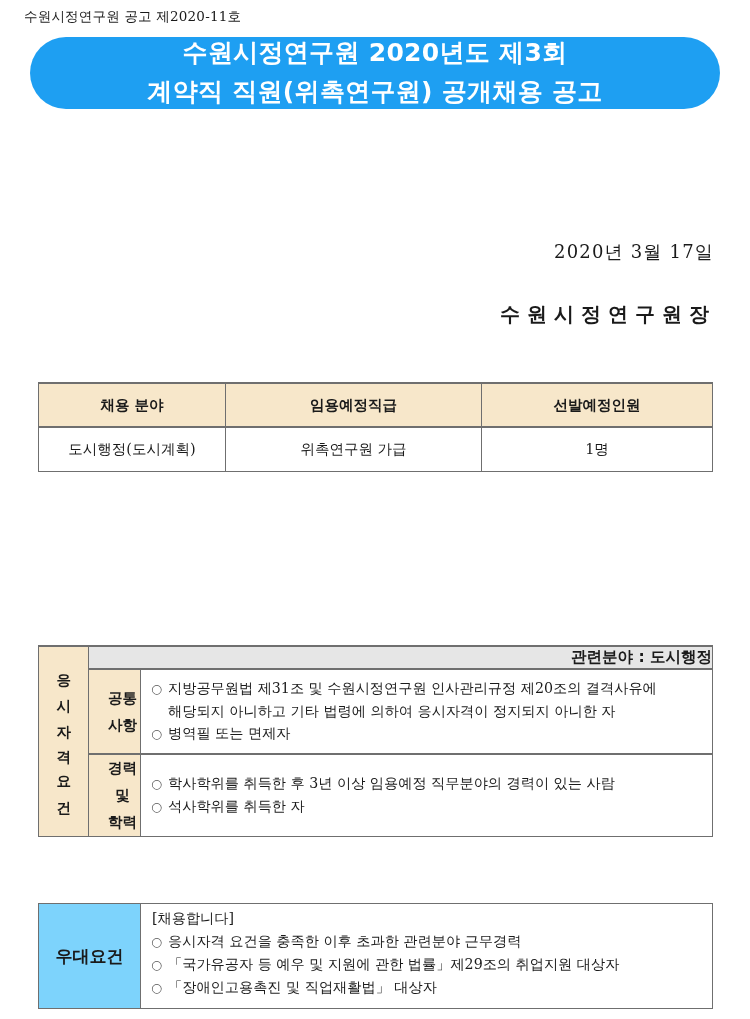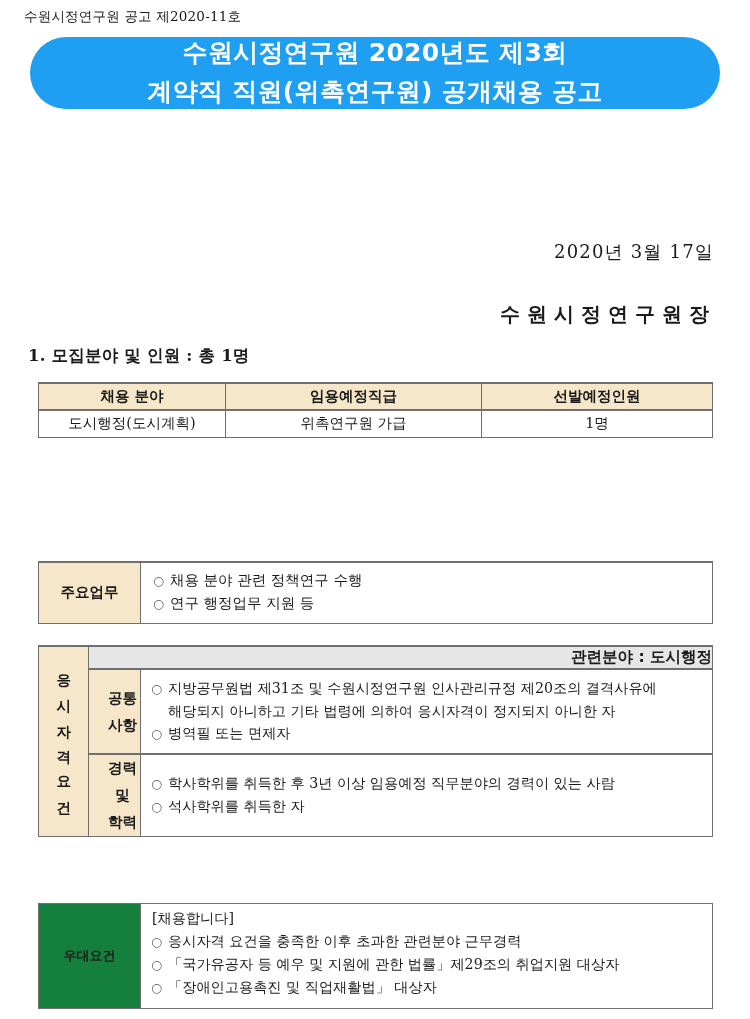--- a/index.html
+++ b/index.html
@@ -135,21 +135,21 @@
     background: #e6e6e6;
     font-weight: bold;
     text-align: right;
     font-family: "DejaVu Sans", "Liberation Sans", sans-serif;
     font-size: 15.5px;
   }
   .ctr { text-align: center; }
 
   
   #tbl-field { left: 38px; top: 382px; width: 674px; }
-  #tbl-field td { height: 27px; }
+  #tbl-field td { height: 44px; }
 
   
   #tbl-dept { left: 38px; top: 473px; width: 674px; }
   #tbl-dept td { height: 30px; }
 
   
   #tbl-duty { left: 38px; top: 561px; width: 674px; }
   .duty-label {
     background: #f7e7ca;
     font-weight: bold;
@@ -197,24 +197,24 @@
     width: 52px;
     line-height: 1.85;
     padding-left: 16px;
   }
   .qual-body { padding: 7px 6px 8px 10px; line-height: 1.6; font-size: 14.2px; }
   .qual-body div { white-space: nowrap; }
 
   
   #tbl-pref { left: 38px; top: 903px; width: 674px; }
   .pref-label {
-    background: #15803d;
-    font-weight: bold;
-    font-family: "DejaVu Sans", "Liberation Sans", sans-serif;
-    font-size: 13px;
+    background: #7dd3fc;
+    font-weight: bold;
+    font-family: "DejaVu Sans", "Liberation Sans", sans-serif;
+    font-size: 17px;
     text-align: center;
     width: 102px;
   }
   .pref-body { padding: 3px 6px 9px 10px; line-height: 1.62; font-size: 14.2px; }
   .pref-body div { white-space: nowrap; }
   .plain-line { padding-left: 1px; }
 </style>
 </head>
 <body>
 
@@ -224,21 +224,20 @@
 
   <div class="banner">
     <div class="banner-line">수원시정연구원 2020년도 제3회</div>
     <div class="banner-line">계약직 직원(위촉연구원) 공개채용 공고</div>
   </div>
 
 
   <div class="date-line">2020년  3월  17일</div>
   <div class="signature">수원시정연구원장</div>
 
-  <div class="section-head">1. 모집분야 및 인원 : 총 1명</div>
 
   <table id="tbl-field" class="outer-top">
     <colgroup>
         <col style="width:187px">
         <col style="width:256px">
         <col style="width:231px">
       </colgroup>
     <tbody>
       <tr>
         <td class="hd">채용 분야</td>
@@ -247,37 +246,20 @@
       </tr>
       <tr>
         <td class="ctr">도시행정(도시계획)</td>
         <td class="ctr">위촉연구원 가급</td>
         <td class="ctr">1명</td>
       </tr>
     </tbody>
   </table>
 
 
-  <table id="tbl-duty" class="outer-top">
-    <colgroup>
-        <col style="width:102px">
-        <col style="width:572px">
-      </colgroup>
-    <tbody>
-      <tr>
-        <td class="duty-label">주요업무</td>
-        <td>
-          <div class="bullets">
-            <div class="bul">채용 분야 관련 정책연구 수행</div>
-            <div class="bul">연구 행정업무 지원 등</div>
-          </div>
-        </td>
-      </tr>
-    </tbody>
-  </table>
 
   <table id="tbl-qual" class="outer-top">
     <colgroup>
         <col style="width:50px">
         <col style="width:52px">
         <col style="width:572px">
       </colgroup>
     <tbody>
       <tr>
         <td class="vlabel" rowspan="3">

